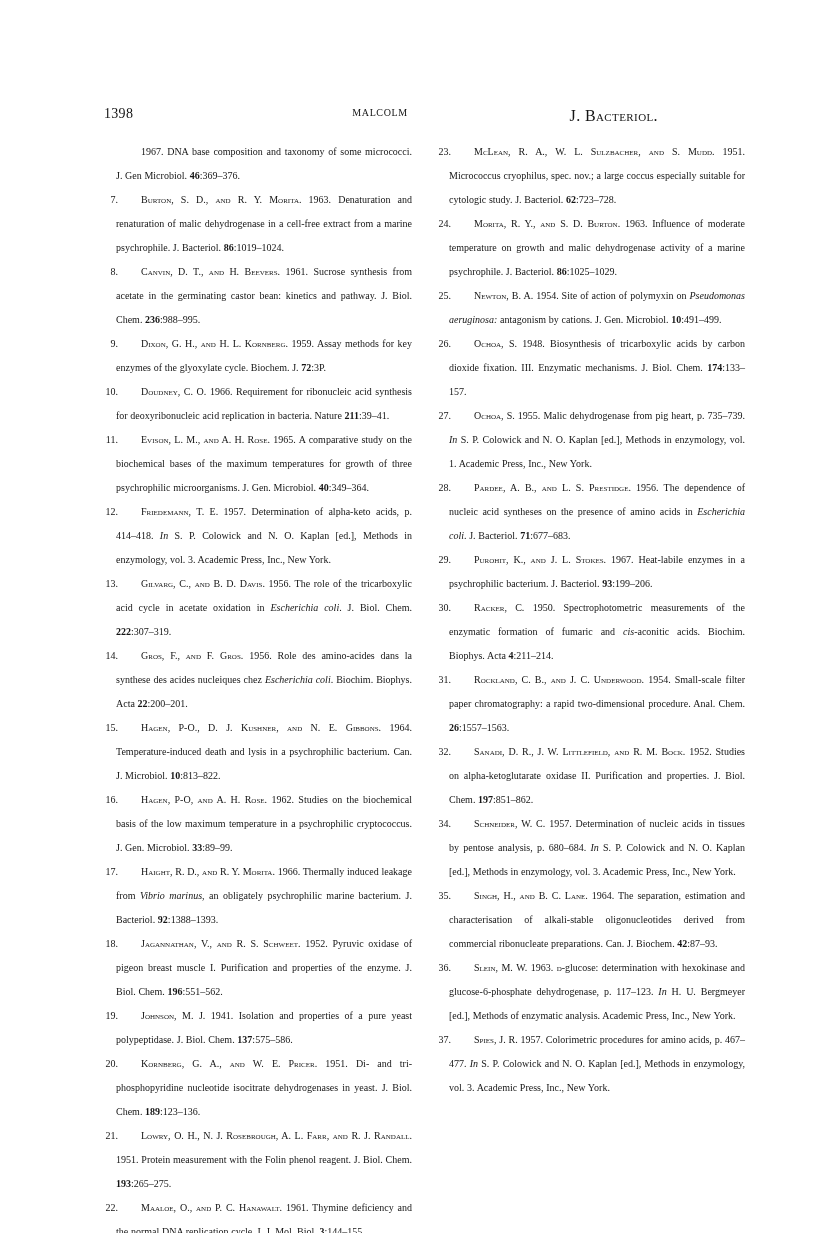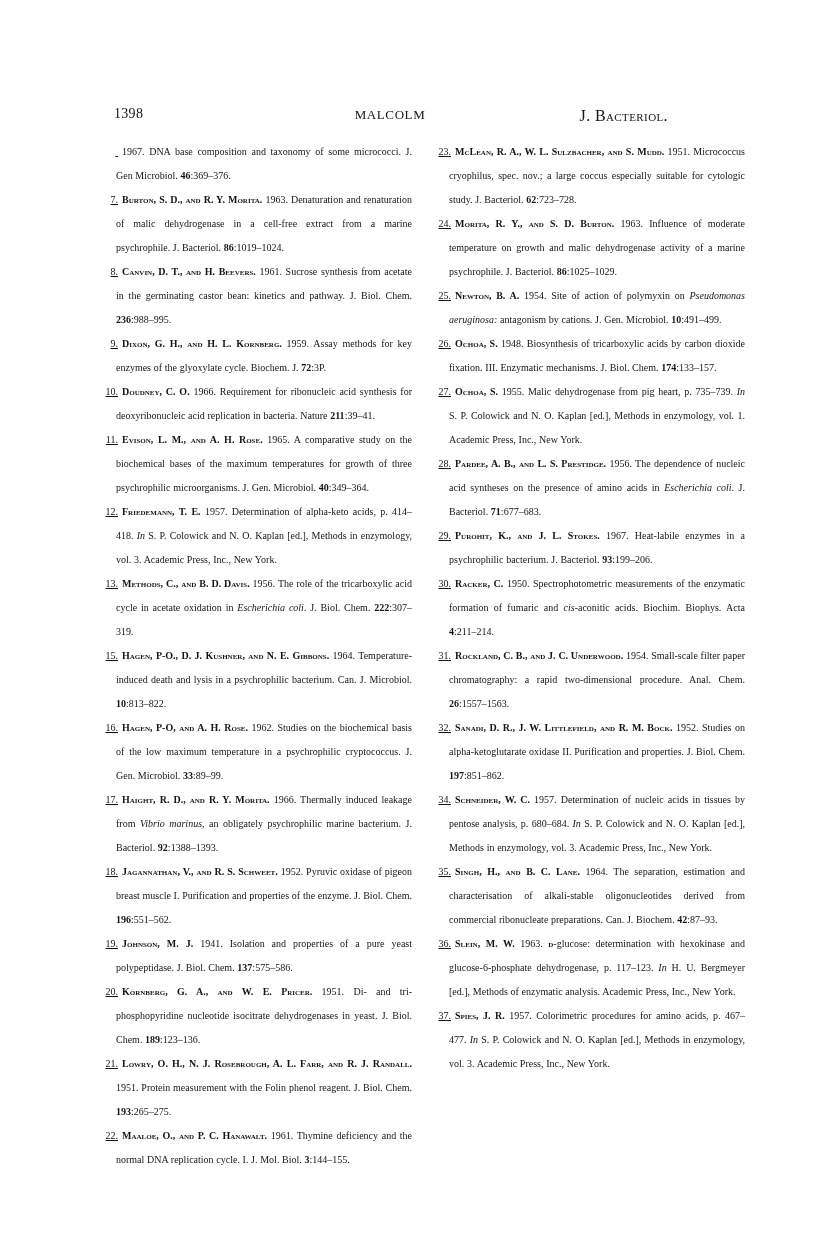--- a/index.html
+++ b/index.html
@@ -12,37 +12,37 @@
     width: 816px;
     height: 1233px;
     background: #ffffff;
     color: #151515;
     font-family: "Liberation Serif", "DejaVu Serif", serif;
     overflow: hidden;
   }
   .page-header {
     position: absolute;
     top: 106px;
-    left: 14px;
+    left: 4px;
     width: 725px;
     height: 20px;
   }
   .page-number {
     position: absolute;
     left: 100px;
     top: 0;
     font-size: 14px;
     letter-spacing: 0.3px;
   }
   .running-title {
     position: absolute;
     left: 376px;
     top: 1px;
     transform: translateX(-50%);
-    font-size: 13px;
+    font-size: 10px;
     letter-spacing: 0.6px;
   }
   .running-journal {
     position: absolute;
     right: 71px;
     top: 1px;
     font-size: 16px;
     font-variant: small-caps;
     letter-spacing: 0.4px;
   }
@@ -65,27 +65,26 @@
     text-align: justify;
     hyphens: auto;
     -webkit-hyphens: auto;
     padding-left: 16px;
     text-indent: -16px;
     word-spacing: 0.2px;
   }
   .ref .num {
     display: inline-block;
     width: 18px;
-    margin-right: 4px;
+    margin-right: 23px;
     text-align: right;
     text-indent: 0;
     white-space: pre;
-    text-decoration: underline;
   }
-  .sc { font-variant: small-caps; font-weight: bold; }
+  .sc { font-variant: small-caps; }
   .i  { font-style: italic; }
   .b  { font-weight: bold; }
 </style>
 </head>
 <body>
 
 <div class="page">
   <div class="page-header">
     <span class="page-number">1398</span>
     <span class="running-title">MALCOLM</span>
@@ -93,21 +92,22 @@
   </div>
   <div class="columns">
     <div class="col col-left" id="col-left">
         <div class="ref"><span class="num"> </span><span>1967. DNA base composition and taxonomy of some micrococci. J. Gen Microbiol. </span><span class="b">46</span><span>:369–376.</span></div>
         <div class="ref"><span class="num">7.</span><span class="sc">Burton, S. D., and R. Y. Morita.</span><span> 1963. Denaturation and renaturation of malic dehydrogenase in a cell-free extract from a marine psychrophile. J. Bacteriol. </span><span class="b">86</span><span>:1019–1024.</span></div>
         <div class="ref"><span class="num">8.</span><span class="sc">Canvin, D. T., and H. Beevers.</span><span> 1961. Sucrose synthesis from acetate in the germinating castor bean: kinetics and pathway. J. Biol. Chem. </span><span class="b">236</span><span>:988–995.</span></div>
         <div class="ref"><span class="num">9.</span><span class="sc">Dixon, G. H., and H. L. Kornberg.</span><span> 1959. Assay methods for key enzymes of the glyoxylate cycle. Biochem. J. </span><span class="b">72</span><span>:3P.</span></div>
         <div class="ref"><span class="num">10.</span><span class="sc">Doudney, C. O.</span><span> 1966. Requirement for ribonucleic acid synthesis for deoxyribonucleic acid replication in bacteria. Nature </span><span class="b">211</span><span>:39–41.</span></div>
         <div class="ref"><span class="num">11.</span><span class="sc">Evison, L. M., and A. H. Rose.</span><span> 1965. A comparative study on the biochemical bases of the maximum temperatures for growth of three psychrophilic microorganisms. J. Gen. Microbiol. </span><span class="b">40</span><span>:349–364.</span></div>
         <div class="ref"><span class="num">12.</span><span class="sc">Friedemann, T. E.</span><span> 1957. Determination of alpha-keto acids, p. 414–418. </span><span class="i">In</span><span> S. P. Colowick and N. O. Kaplan [ed.], Methods in enzymology, vol. 3. Academic Press, Inc., New York.</span></div>
-        <div class="ref"><span class="num">13.</span><span class="sc">Methods, C., and B. D. Davis.</span><span> 1956. The role of the tricarboxylic acid cycle in acetate oxidation in </span><span class="i">Escherichia coli</span><span>. J. Biol. Chem. </span><span class="b">222</span><span>:307–319.</span></div>
+        <div class="ref"><span class="num">13.</span><span class="sc">Gilvarg, C., and B. D. Davis.</span><span> 1956. The role of the tricarboxylic acid cycle in acetate oxidation in </span><span class="i">Escherichia coli</span><span>. J. Biol. Chem. </span><span class="b">222</span><span>:307–319.</span></div>
+        <div class="ref"><span class="num">14.</span><span class="sc">Gros, F., and F. Gros.</span><span> 1956. Role des amino-acides dans la synthese des acides nucleiques chez </span><span class="i">Escherichia coli</span><span>. Biochim. Biophys. Acta </span><span class="b">22</span><span>:200–201.</span></div>
         <div class="ref"><span class="num">15.</span><span class="sc">Hagen, P-O., D. J. Kushner, and N. E. Gibbons.</span><span> 1964. Temperature-induced death and lysis in a psychrophilic bacterium. Can. J. Microbiol. </span><span class="b">10</span><span>:813–822.</span></div>
         <div class="ref"><span class="num">16.</span><span class="sc">Hagen, P-O, and A. H. Rose.</span><span> 1962. Studies on the biochemical basis of the low maximum temperature in a psychrophilic cryptococcus. J. Gen. Microbiol. </span><span class="b">33</span><span>:89–99.</span></div>
         <div class="ref"><span class="num">17.</span><span class="sc">Haight, R. D., and R. Y. Morita.</span><span> 1966. Thermally induced leakage from </span><span class="i">Vibrio marinus</span><span>, an obligately psychrophilic marine bacterium. J. Bacteriol. </span><span class="b">92</span><span>:1388–1393.</span></div>
         <div class="ref"><span class="num">18.</span><span class="sc">Jagannathan, V., and R. S. Schweet.</span><span> 1952. Pyruvic oxidase of pigeon breast muscle I. Purification and properties of the enzyme. J. Biol. Chem. </span><span class="b">196</span><span>:551–562.</span></div>
         <div class="ref"><span class="num">19.</span><span class="sc">Johnson, M. J.</span><span> 1941. Isolation and properties of a pure yeast polypeptidase. J. Biol. Chem. </span><span class="b">137</span><span>:575–586.</span></div>
         <div class="ref"><span class="num">20.</span><span class="sc">Kornberg, G. A., and W. E. Pricer.</span><span> 1951. Di- and tri-phosphopyridine nucleotide isocitrate dehydrogenases in yeast. J. Biol. Chem. </span><span class="b">189</span><span>:123–136.</span></div>
         <div class="ref"><span class="num">21.</span><span class="sc">Lowry, O. H., N. J. Rosebrough, A. L. Farr, and R. J. Randall.</span><span> 1951. Protein measurement with the Folin phenol reagent. J. Biol. Chem. </span><span class="b">193</span><span>:265–275.</span></div>
         <div class="ref"><span class="num">22.</span><span class="sc">Maaloe, O., and P. C. Hanawalt.</span><span> 1961. Thymine deficiency and the normal DNA replication cycle. I. J. Mol. Biol. </span><span class="b">3</span><span>:144–155.</span></div>
       </div>
     <div class="col col-right" id="col-right">

